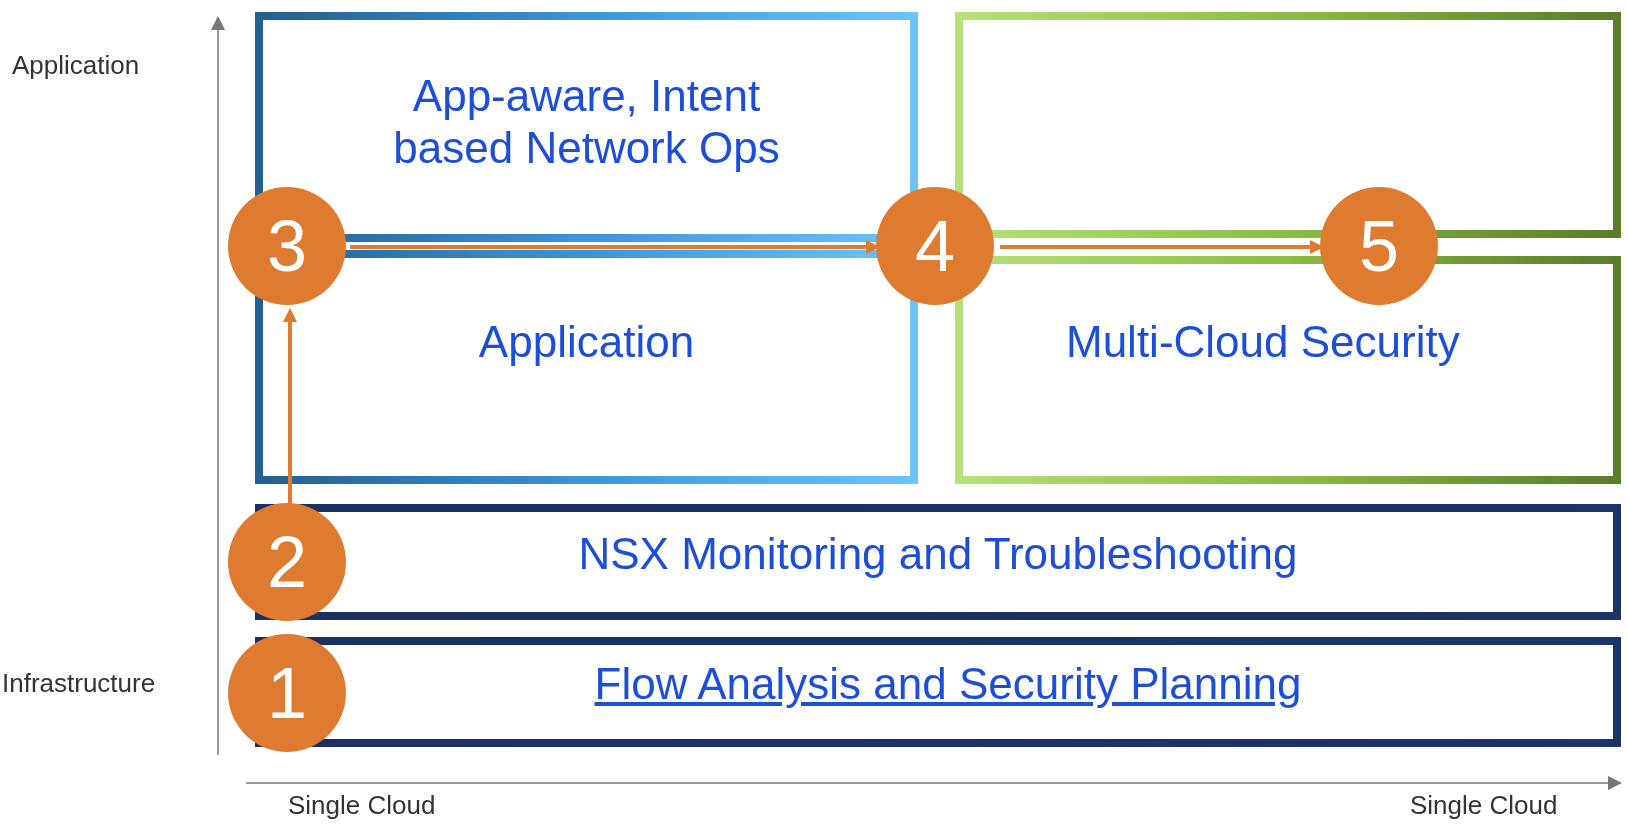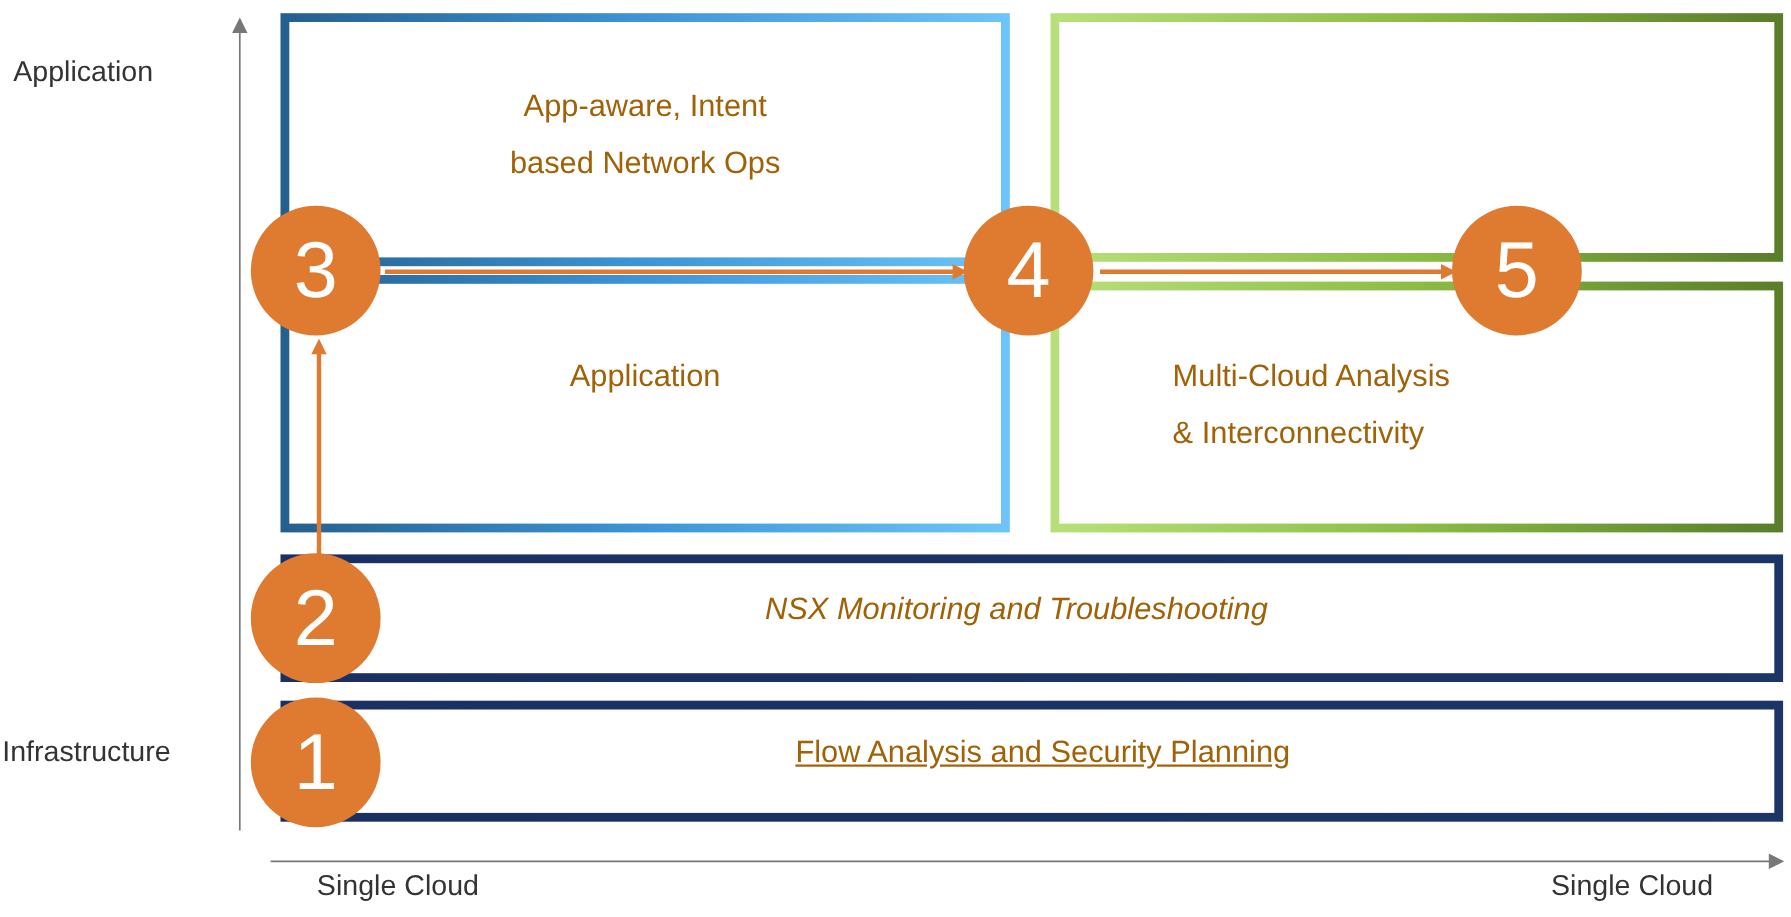--- a/index.html
+++ b/index.html
@@ -1,19 +1,19 @@
 <!DOCTYPE html>
 <html><head>
 <meta charset="utf-8">
 <style>
   html, body { margin: 0; padding: 0; background: #ffffff; }
   body { width: 1628px; height: 834px; position: relative; overflow: hidden;
          font-family: "Liberation Sans", "DejaVu Sans", sans-serif; }
   .axis-label { position: absolute; color: #333333; font-size: 26px; }
-  .box-text { position: absolute; color: #a16207; font-size: 28px; text-align: center; line-height: 52px; }
+  .box-text { position: absolute; color: #1d4ed8; font-size: 44px; text-align: center; line-height: 52px; }
   .badge { position: absolute; width: 118px; height: 118px; border-radius: 50%;
            background: #df7b30; color: #ffffff; font-size: 72px; display: flex;
            align-items: center; justify-content: center; }
   svg { position: absolute; left: 0; top: 0; }
 </style>
 </head>
 <body>
 
 <svg width="1628" height="834">
   <defs>
@@ -69,23 +69,22 @@
 <div class="box-text" style="left:263px; top:70px; width:647px;">
   <div>App-aware, Intent</div>
   <div>based Network Ops</div>
 </div>
 <div class="box-text" style="left:263px; top:316px; width:647px;">
   <div>Application</div>
 </div>
 <div class="box-text" style="left:1070px; top:72px; width:470px; text-align:left;">
 </div>
 <div class="box-text" style="left:1066px; top:316px; width:500px; text-align:left;">
-  <div>Multi-Cloud Analysis</div>
-  <div>&amp; Interconnectivity</div>
+  <div>Multi-Cloud Security</div>
 </div>
-<div class="box-text" style="left:249px; top:528px; width:1350px;font-style:italic;">NSX Monitoring and Troubleshooting</div>
+<div class="box-text" style="left:263px; top:528px; width:1350px;">NSX Monitoring and Troubleshooting</div>
 <div class="box-text" style="left:273px; top:658px; width:1350px;text-decoration:underline;">Flow Analysis and Security Planning</div>
 
 <div class="badge" style="left:228px; top:634px;">1</div>
 <div class="badge" style="left:228px; top:503px;">2</div>
 <div class="badge" style="left:228px; top:187px;">3</div>
 <div class="badge" style="left:876px; top:187px;">4</div>
 <div class="badge" style="left:1320px; top:187px;">5</div>
 
 </body></html>

